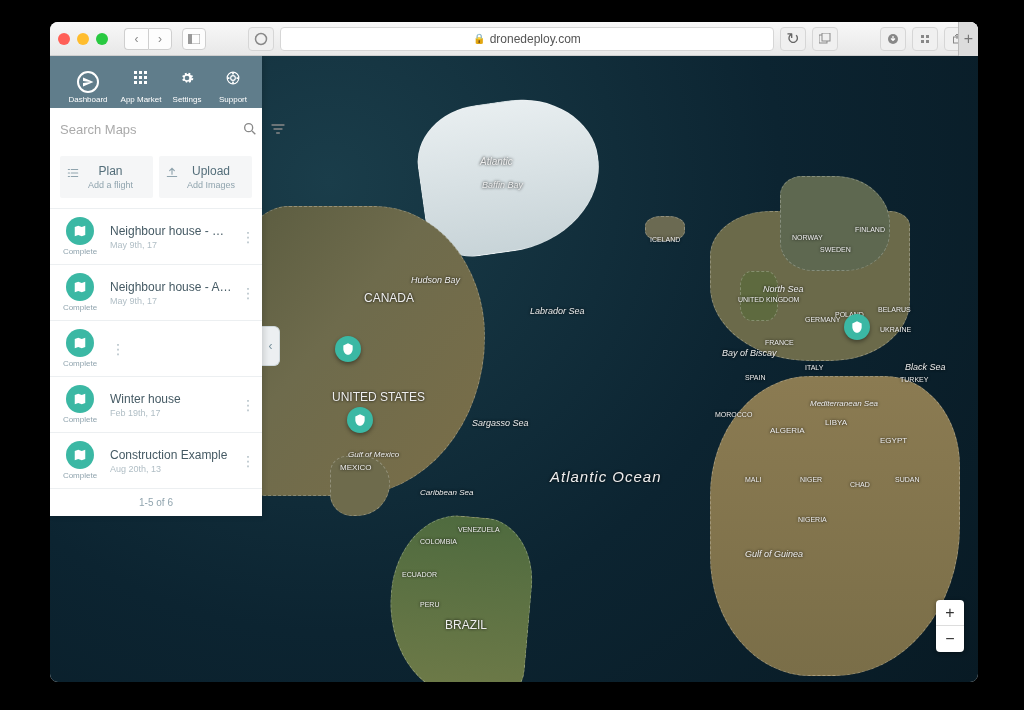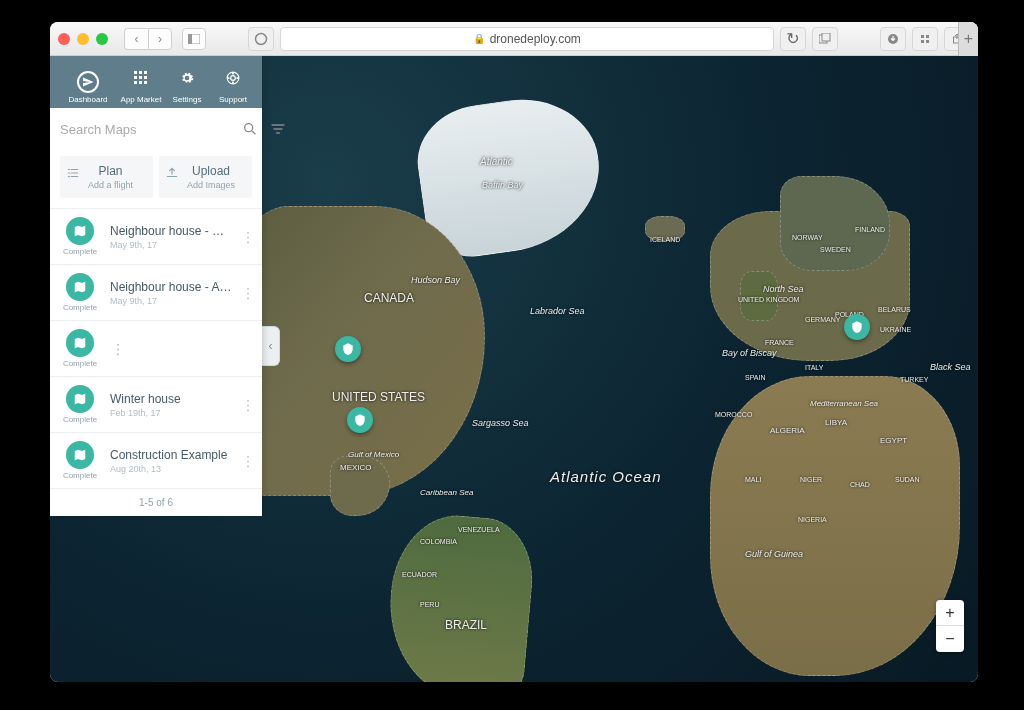--- a/index.html
+++ b/index.html
@@ -155,21 +155,21 @@
       <div class="maplabel country" style="left:282px; top:334px; font-size:12px;">UNITED STATES</div>
       <div class="maplabel country" style="left:395px; top:562px; font-size:12px;">BRAZIL</div>
       <div class="maplabel country" style="left:290px; top:407px; font-size:8px;">MEXICO</div>
       <div class="maplabel ocean" style="left:500px; top:412px;">Atlantic Ocean</div>
       <div class="maplabel" style="left:345px; top:219px; font-size:9px;margin-left:16px;">Hudson Bay</div>
       <div class="maplabel" style="left:432px; top:124px; font-size:9px;">Baffin Bay</div>
       <div class="maplabel" style="left:480px; top:232px; font-size:9px;margin-top:18px;">Labrador Sea</div>
       <div class="maplabel" style="left:713px; top:228px; font-size:9px;">North Sea</div>
       <div class="maplabel" style="left:672px; top:292px; font-size:9px;">Bay of Biscay</div>
       <div class="maplabel" style="left:760px; top:343px; font-size:8px;">Mediterranean Sea</div>
-      <div class="maplabel" style="left:880px; top:306px; font-size:9px;">Black Sea</div>
+      <div class="maplabel" style="left:855px; top:306px; font-size:9px;">Black Sea</div>
       <div class="maplabel" style="left:422px; top:362px; font-size:9px;">Sargasso Sea</div>
       <div class="maplabel" style="left:298px; top:394px; font-size:8px;">Gulf of Mexico</div>
       <div class="maplabel" style="left:370px; top:432px; font-size:8px;">Caribbean Sea</div>
       <div class="maplabel" style="left:695px; top:493px; font-size:9px;">Gulf of Guinea</div>
       <div class="maplabel country" style="left:688px; top:240px; font-size:7px;">UNITED KINGDOM</div>
       <div class="maplabel country" style="left:715px; top:283px; font-size:7px;">FRANCE</div>
       <div class="maplabel country" style="left:695px; top:318px; font-size:7px;">SPAIN</div>
       <div class="maplabel country" style="left:755px; top:308px; font-size:7px;">ITALY</div>
       <div class="maplabel country" style="left:755px; top:260px; font-size:7px;">GERMANY</div>
       <div class="maplabel country" style="left:785px; top:255px; font-size:7px;">POLAND</div>

